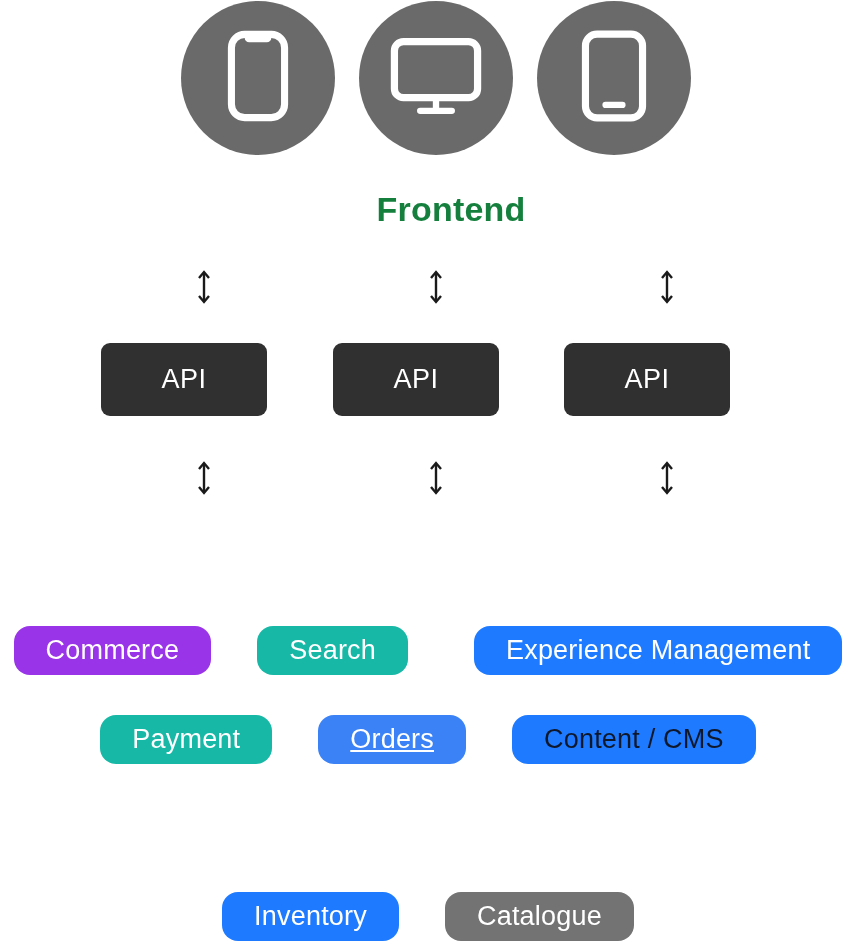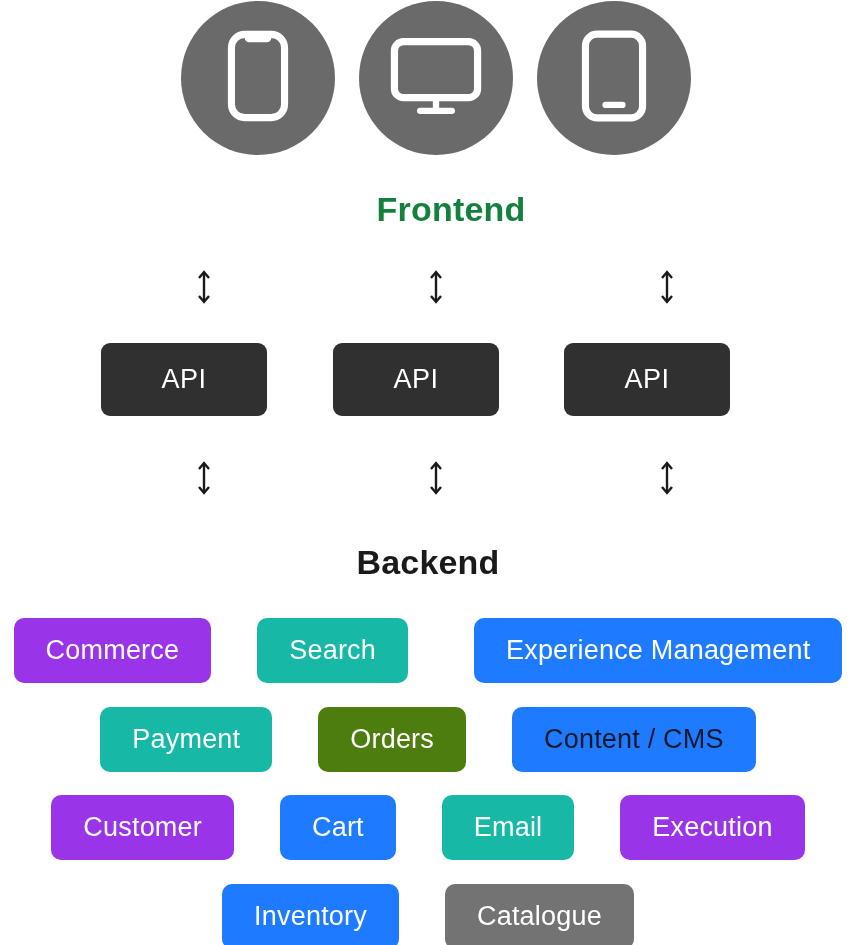--- a/index.html
+++ b/index.html
@@ -42,21 +42,21 @@
   .service-row{
     position:absolute;left:0;width:856px;height:57px;
     display:flex;justify-content:center;align-items:center;gap:46px;
   }
   .service-row.r0{top:622px;}
   .service-row.r1{top:711px;text-align:right;}
   .service-row.r2{top:799px;}
   .service-row.r3{top:888px;}
   .service-row.r0 .pill:nth-child(3){margin-left:20px;}
   .pill{
-    height:65px;box-sizing:border-box;border-radius:10px;
+    height:49px;box-sizing:border-box;border-radius:16px;
     display:flex;align-items:center;justify-content:center;
     padding:0 32px;color:#ffffff;font-size:27px;letter-spacing:.2px;white-space:nowrap;
   }
 </style>
 </head>
 <body>
 
 <div class="canvas">
 
   <div class="device-circle c1" style="background: rgb(106, 106, 106);">
@@ -128,56 +128,41 @@
       </svg>
   </span>
   <span class="varrow r2 a3">
     <svg width="14" height="34" viewBox="0 0 14 34">
         <line x1="7" y1="3" x2="7" y2="31" stroke="#1a1a1a" stroke-width="2.4"></line>
         <polyline points="2,8 7,2 12,8" fill="none" stroke="#1a1a1a" stroke-width="2.4"></polyline>
         <polyline points="2,26 7,32 12,26" fill="none" stroke="#1a1a1a" stroke-width="2.4"></polyline>
       </svg>
   </span>
 
-  <div class="tier-label backend" style="color: rgb(26, 26, 26);">Backend</div>
 
   <div class="service-row r0">
       <div class="pill" style="background: rgb(153, 52, 232); color: rgb(255, 255, 255);">
         <span>Commerce</span>
       </div>
       <div class="pill" style="background: rgb(24, 184, 166); color: rgb(255, 255, 255);">
         <span>Search</span>
       </div>
       <div class="pill" style="background: rgb(30, 123, 255); color: rgb(255, 255, 255);">
         <span>Experience Management</span>
       </div>
     </div>
   <div class="service-row r1">
       <div class="pill" style="background: rgb(24, 184, 166); color: rgb(255, 255, 255);">
         <span>Payment</span>
       </div>
-      <div class="pill" style="background: #4d7c0f; color: rgb(255, 255, 255);">
+      <div class="pill" style="background: #3b82f6; color: rgb(255, 255, 255); text-decoration: underline;">
         <span>Orders</span>
       </div>
       <div class="pill" style="background: rgb(30, 123, 255); color: #0f172a;">
         <span>Content / CMS</span>
-      </div>
-    </div>
-  <div class="service-row r2">
-      <div class="pill" style="background: rgb(153, 52, 232); color: rgb(255, 255, 255);">
-        <span>Customer</span>
-      </div>
-      <div class="pill" style="background: rgb(30, 123, 255); color: rgb(255, 255, 255);">
-        <span>Cart</span>
-      </div>
-      <div class="pill" style="background: rgb(24, 184, 166); color: rgb(255, 255, 255);">
-        <span>Email</span>
-      </div>
-      <div class="pill" style="background: rgb(153, 52, 232); color: rgb(255, 255, 255);">
-        <span>Execution</span>
       </div>
     </div>
   <div class="service-row r3">
       <div class="pill" style="background: rgb(30, 123, 255); color: rgb(255, 255, 255);">
         <span>Inventory</span>
       </div>
       <div class="pill" style="background: #737373; color: rgb(255, 255, 255);">
         <span>Catalogue</span>
       </div>
     </div>

